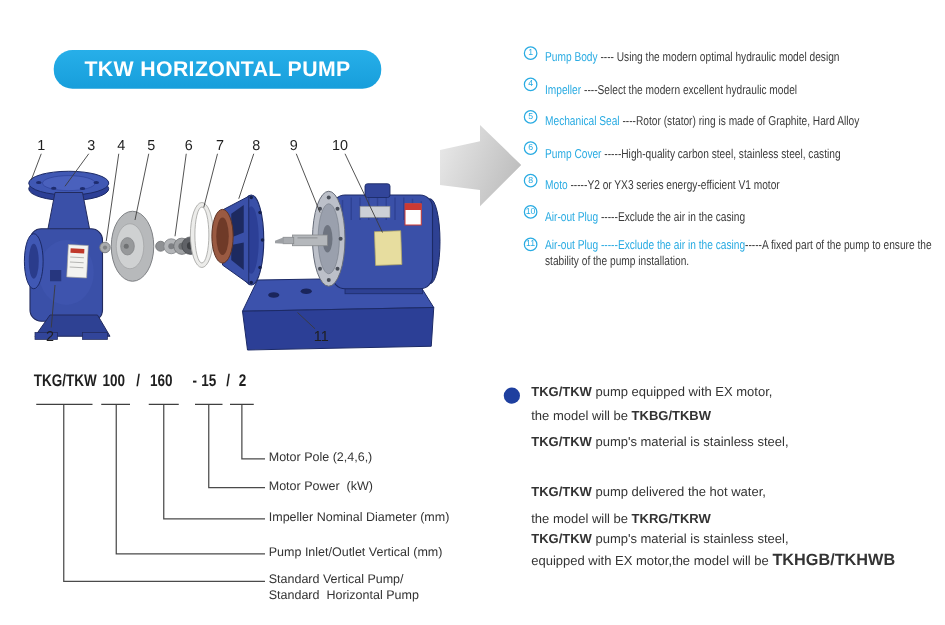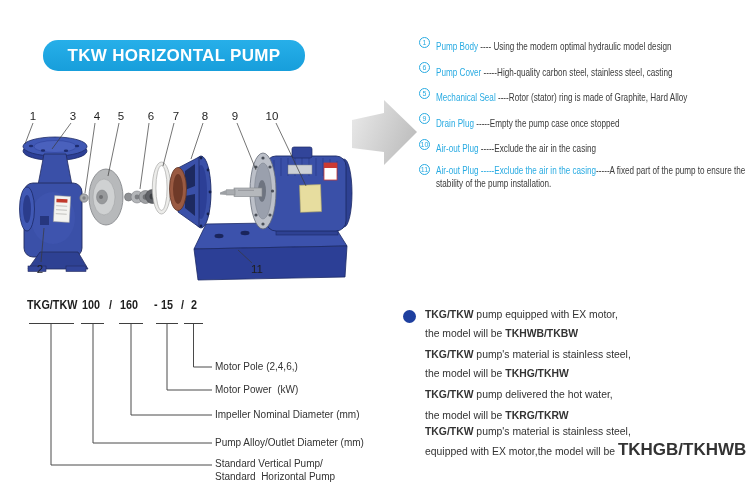--- a/index.html
+++ b/index.html
@@ -33,21 +33,21 @@
   .useg{position:absolute;top:26px;height:0;border-top:1.5px solid #3f3f3f;}
   .mlines{position:absolute;left:0;top:0;}
   .mlabel{position:absolute;left:190px;font-size:10px;color:#333;white-space:pre;}
 
   
   .variants{position:absolute;left:400px;top:303px;width:356px;height:170px;}
   .vbullet{position:absolute;left:3px;top:7px;width:13px;height:13px;border-radius:50%;
            background:#1E3F9F;}
   .vline{position:absolute;left:25px;font-size:10.4px;color:#333;white-space:pre;}
   .vline .b{font-weight:bold;}
-  .vline .big{font-size:17px;}
+  .vline .big{font-size:13px;}
 </style>
 </head>
 <body>
 
 <div class="canvas">
 
   <div class="banner">
     <span class="banner-text">TKW HORIZONTAL PUMP</span>
   </div>
 
@@ -191,23 +191,24 @@
       <text x="176" y="120">7</text>
       <text x="205" y="120">8</text>
       <text x="235" y="120">9</text>
       <text x="272" y="120">10</text>
       <text x="257" y="273">11</text>
     </g>
   </svg>
 
   <div class="plist">
     <div class="pitem"><span class="pnum">1</span><span class="ptext"><span class="pname">Pump Body</span><span class="pdesc"> ---- Using the modern optimal hydraulic model design</span></span></div>
+    <div class="pitem"><span class="pnum">4</span><span class="ptext"><span class="pname">Impeller</span><span class="pdesc"> ----Select the modern excellent hydraulic model</span></span></div>
+    <div class="pitem"><span class="pnum">5</span><span class="ptext"><span class="pname">Mechanical Seal</span><span class="pdesc"> ----Rotor (stator) ring is made of Graphite, Hard Alloy</span></span></div>
     <div class="pitem"><span class="pnum">6</span><span class="ptext"><span class="pname">Pump Cover</span><span class="pdesc"> -----High-quality carbon steel, stainless steel, casting</span></span></div>
-    <div class="pitem"><span class="pnum">5</span><span class="ptext"><span class="pname">Mechanical Seal</span><span class="pdesc"> ----Rotor (stator) ring is made of Graphite, Hard Alloy</span></span></div>
-    <div class="pitem"><span class="pnum">9</span><span class="ptext"><span class="pname">Drain Plug</span><span class="pdesc"> -----Empty the pump case once stopped</span></span></div>
+    <div class="pitem"><span class="pnum">8</span><span class="ptext"><span class="pname">Moto</span><span class="pdesc"> -----Y2 or YX3 series energy-efficient V1 motor</span></span></div>
     <div class="pitem"><span class="pnum">10</span><span class="ptext"><span class="pname">Air-out Plug</span><span class="pdesc"> -----Exclude the air in the casing</span></span></div>
     <div class="pitem"><span class="pnum">11</span><span class="ptext"><span class="pname">Air-out Plug -----Exclude the air in the casing</span><span class="pdesc">-----A fixed part of the pump to ensure the stability of the pump installation.</span></span></div>
   </div>
 
   <div class="mcode">
     <svg class="mlines" width="360" height="200">
       <path d="M26,27 V168 H187 M68,27 V146 H187 M106,27 V118 H187 M142,27 V93 H187 M168.5,27 V70 H187" fill="none" stroke="#4a4a4a" stroke-width="1"></path>
     </svg>
     <span class="mseg" style="left:2px">TKG/TKW</span>
     <span class="mseg" style="left:57px">100</span>
@@ -220,30 +221,29 @@
 
     <div class="useg" style="left:4px;  width:45px"></div>
     <div class="useg" style="left:56px; width:23px"></div>
     <div class="useg" style="left:94px; width:24px"></div>
     <div class="useg" style="left:131px;width:22px"></div>
     <div class="useg" style="left:159px;width:19px"></div>
 
     <span class="mlabel" style="top:64px">Motor Pole (2,4,6,)</span>
     <span class="mlabel" style="top:87px">Motor Power  (kW)</span>
     <span class="mlabel" style="top:112px">Impeller Nominal Diameter (mm)</span>
-    <span class="mlabel" style="top:140px">Pump Alloy/Outlet Diameter (mm)</span>
+    <span class="mlabel" style="top:140px">Pump Inlet/Outlet Vertical (mm)</span>
     <span class="mlabel" style="top:161px">Standard Vertical Pump/</span>
     <span class="mlabel" style="top:174px">Standard  Horizontal Pump</span>
   </div>
 
   <div class="variants">
     <span class="vbullet"></span>
     <div class="vline" style="top:6px"><span class="b">TKG/TKW</span><span> pump equipped with EX motor,</span></div>
-    <div class="vline" style="top:25px"><span>the model will be </span><span class="b">TKHWB/TKBW</span></div>
+    <div class="vline" style="top:25px"><span>the model will be </span><span class="b">TKBG/TKBW</span></div>
     <div class="vline" style="top:46px"><span class="b">TKG/TKW</span><span> pump's material is stainless steel,</span></div>
-    <div class="vline" style="top:65px"><span>the model will be </span><span class="b">TKHG/TKHW</span></div>
     <div class="vline" style="top:86px"><span class="b">TKG/TKW</span><span> pump delivered the hot water,</span></div>
     <div class="vline" style="top:107px"><span>the model will be </span><span class="b">TKRG/TKRW</span></div>
     <div class="vline" style="top:123px"><span class="b">TKG/TKW</span><span> pump's material is stainless steel,</span></div>
     <div class="vline" style="top:137px"><span>equipped with EX motor,the model will be </span><span class="b big">TKHGB/TKHWB</span></div>
   </div>
 
 </div>
 
 </body></html>

